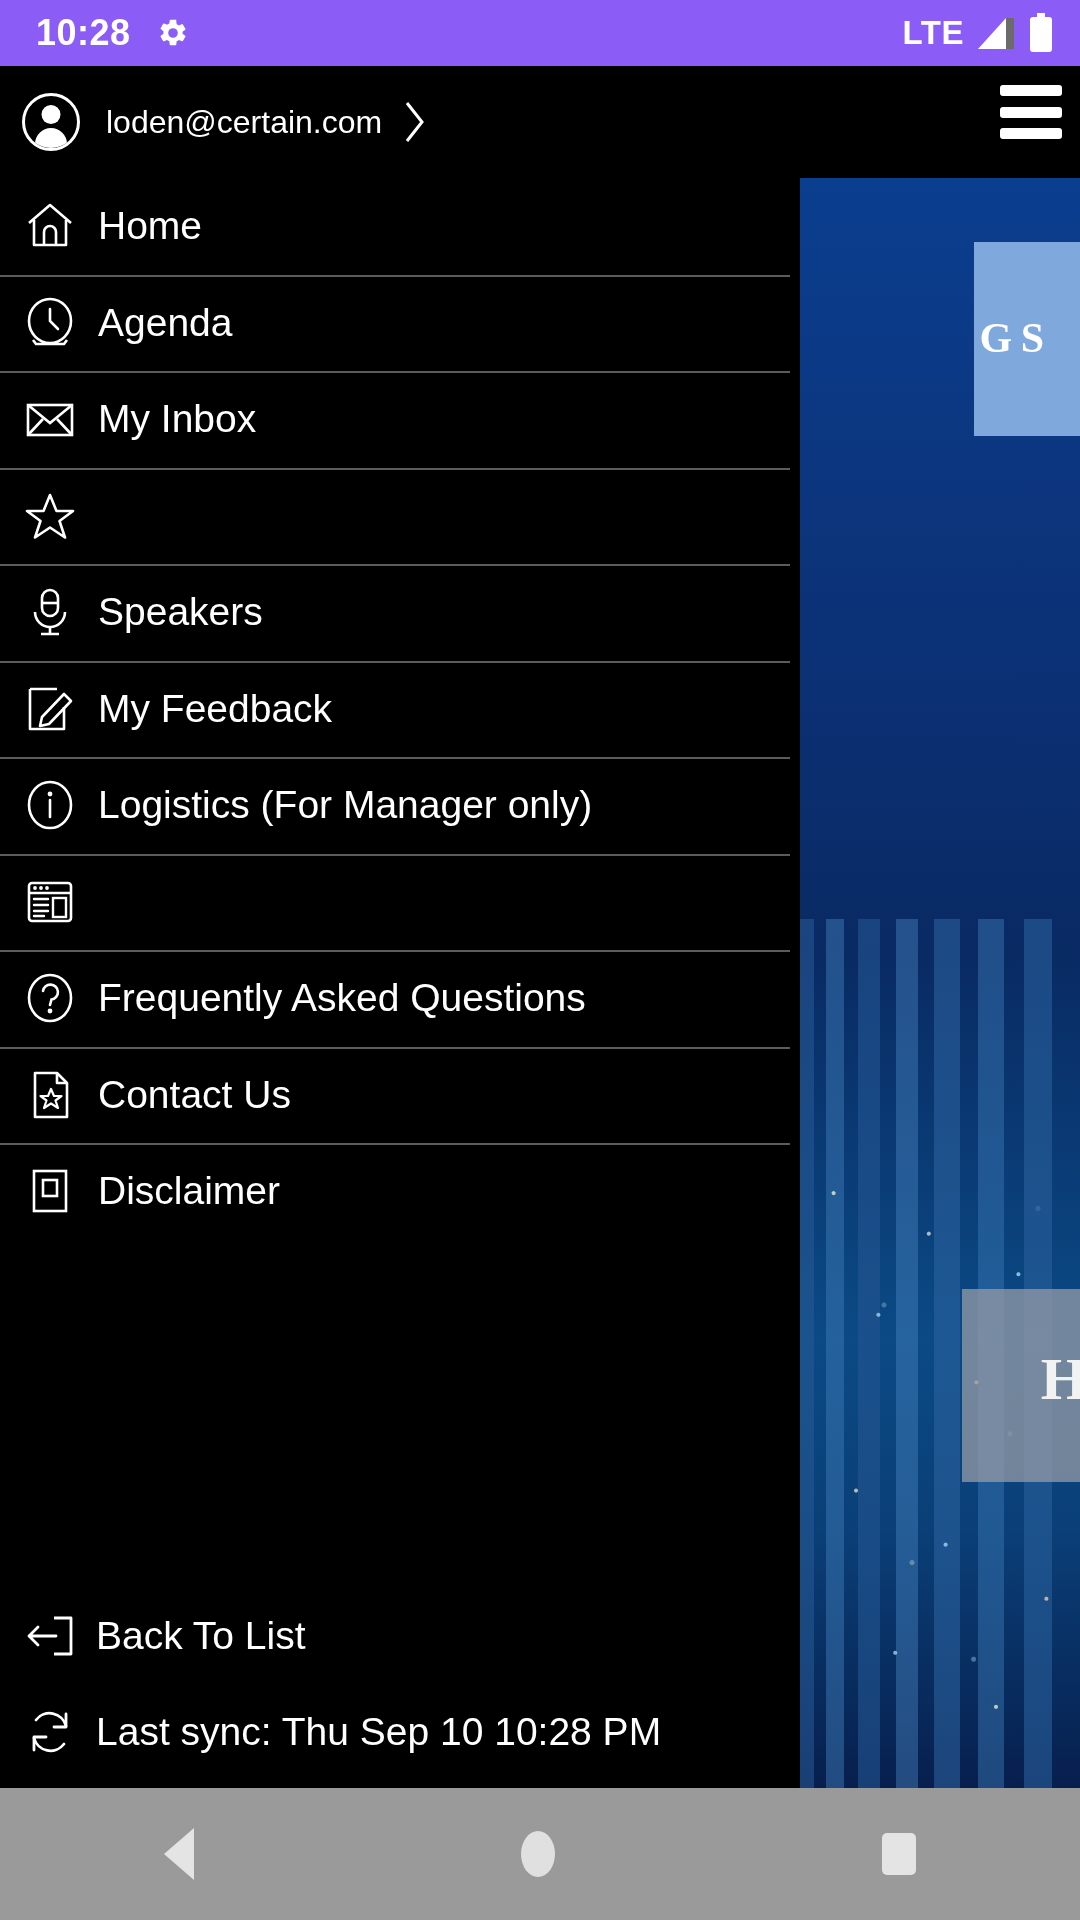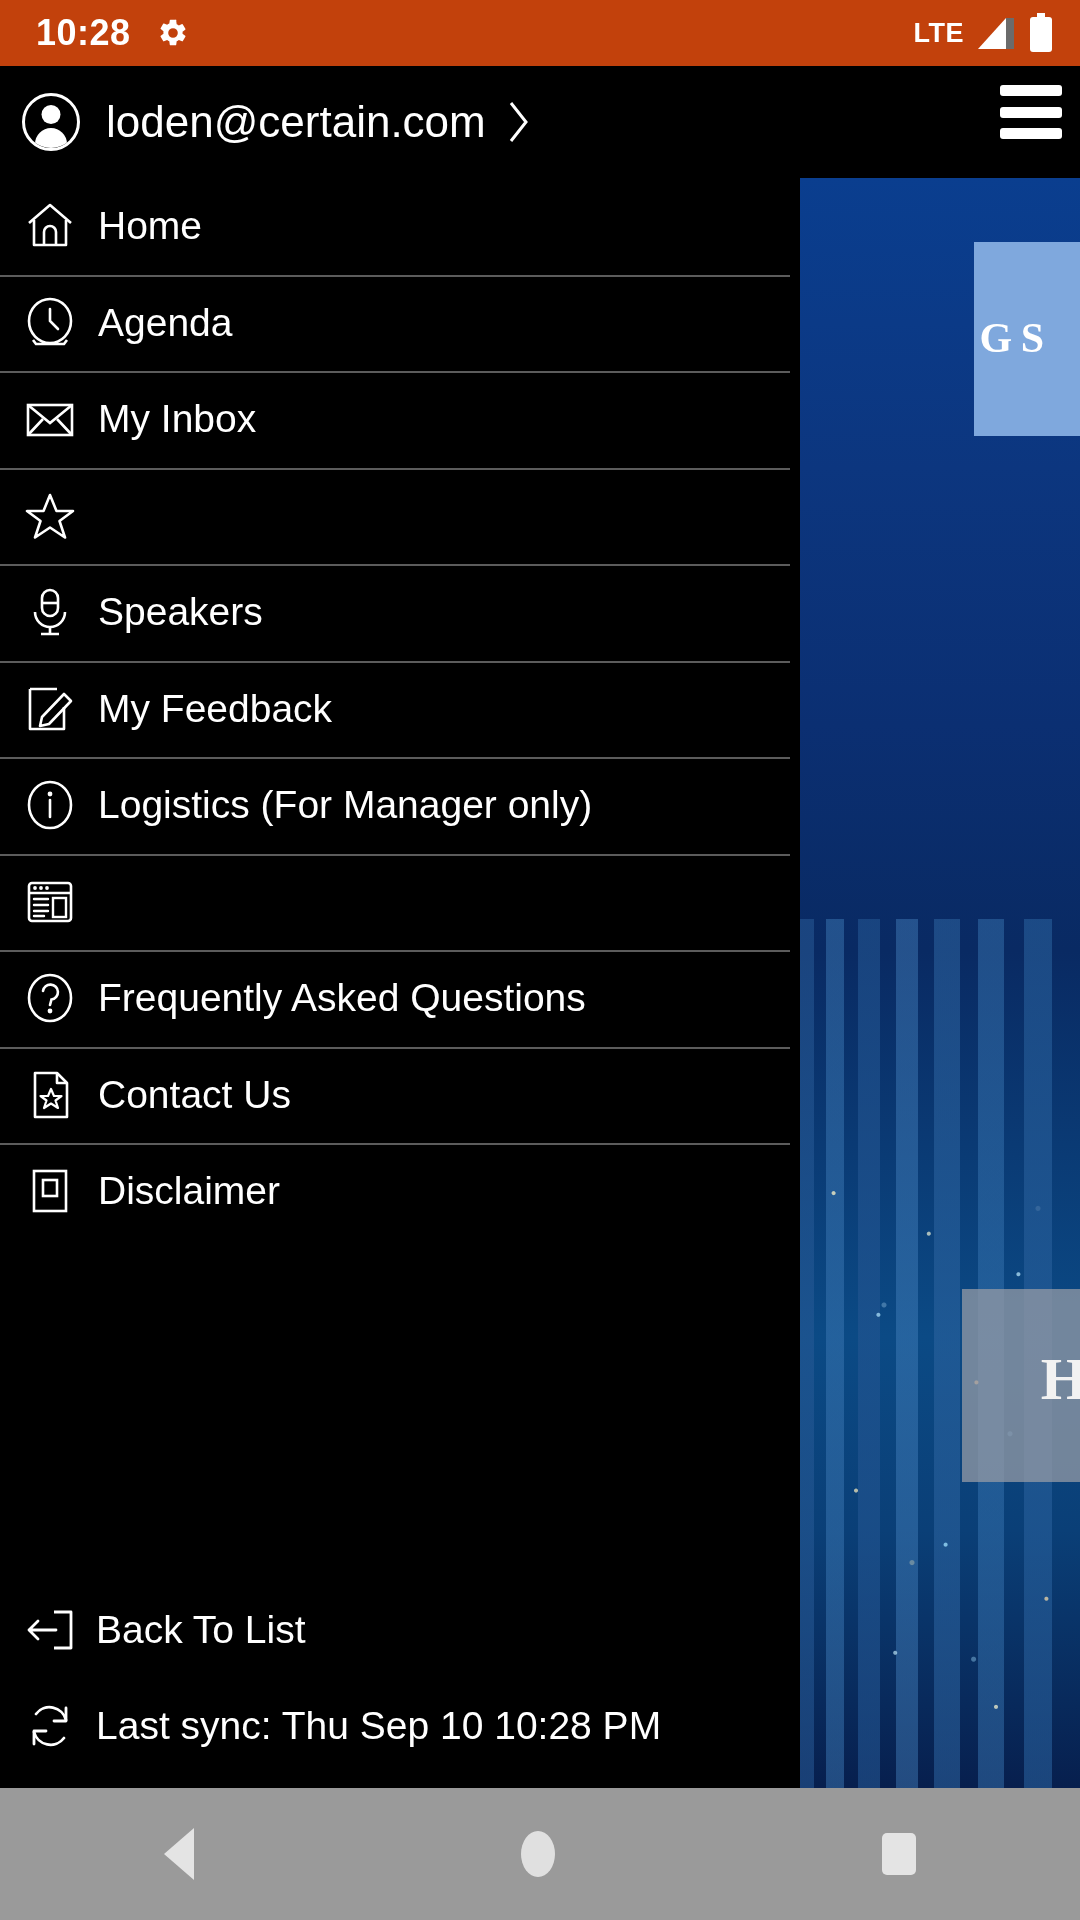--- a/index.html
+++ b/index.html
@@ -67,33 +67,33 @@
   }
   .bg-card-letter {
     position:absolute; left:86%; top:72.5%;
     font-family:"Liberation Serif", serif;
     font-size:60px; color:#f2f2f2; font-weight:600;
   }
 
   
   .statusbar {
     position:absolute; left:0; top:0; width:1080px; height:66px;
-    background:#c2410c; z-index:40;
+    background:#8b5cf6; z-index:40;
     display:flex; align-items:center;
   }
   .sb-time {
     color:#fff; font-size:36px; font-weight:bold; margin-left:36px;
     letter-spacing:0.5px;
   }
   .sb-gear { margin-left:26px; width:32px; height:32px; display:block; }
   .sb-right {
     margin-left:auto; margin-right:26px;
     display:flex; align-items:center; gap:12px;
   }
-  .sb-lte { color:#fff; font-size:27px; font-weight:bold; letter-spacing:0.5px; }
+  .sb-lte { color:#fff; font-size:33px; font-weight:bold; letter-spacing:0.5px; }
   .sb-signal { width:40px; height:36px; display:block; }
   .sb-battery { width:26px; height:40px; display:block; }
 
   
   .drawer {
     position:absolute; left:0; top:66px; width:800px; height:1722px;
     background:#000; z-index:30;
     display:flex; flex-direction:column;
   }
 
@@ -111,21 +111,21 @@
     content:""; position:absolute; left:50%; top:9px;
     width:19px; height:19px; border-radius:50%;
     background:#fff; transform:translateX(-50%);
   }
   .avatar::after {
     content:""; position:absolute; left:50%; top:32px;
     width:32px; height:30px; border-radius:16px 16px 0 0;
     background:#fff; transform:translateX(-50%);
   }
   .account-email {
-    color:#fff; font-size:44px; margin-left:26px;
+    color:#fff; font-size:32px; margin-left:26px;
     white-space:nowrap;
   }
   .account-chevron {
     margin-left:22px; width:22px; height:44px; display:block;
   }
 
   
   .hamburger {
     position:absolute; right:18px; top:85px; z-index:45;
     width:62px; height:54px;
@@ -152,21 +152,21 @@
     display:flex; align-items:center; justify-content:center;
   }
   .menu-icon svg { display:block; }
   .menu-label {
     color:#fff; font-size:39px; margin-left:20px; white-space:nowrap;
   }
 
   
   .drawer-footer {
     flex:none; background:#000; position:relative; z-index:5;
-    padding-bottom:12px;
+    padding-bottom:6px;
   }
   .footer-row {
     height:92px; display:flex; align-items:center; padding-left:22px;
   }
   .footer-icon {
     width:56px; height:56px; flex:none;
     display:flex; align-items:center; justify-content:center;
   }
   .footer-label {
     color:#fff; font-size:39px; margin-left:18px; white-space:nowrap;

